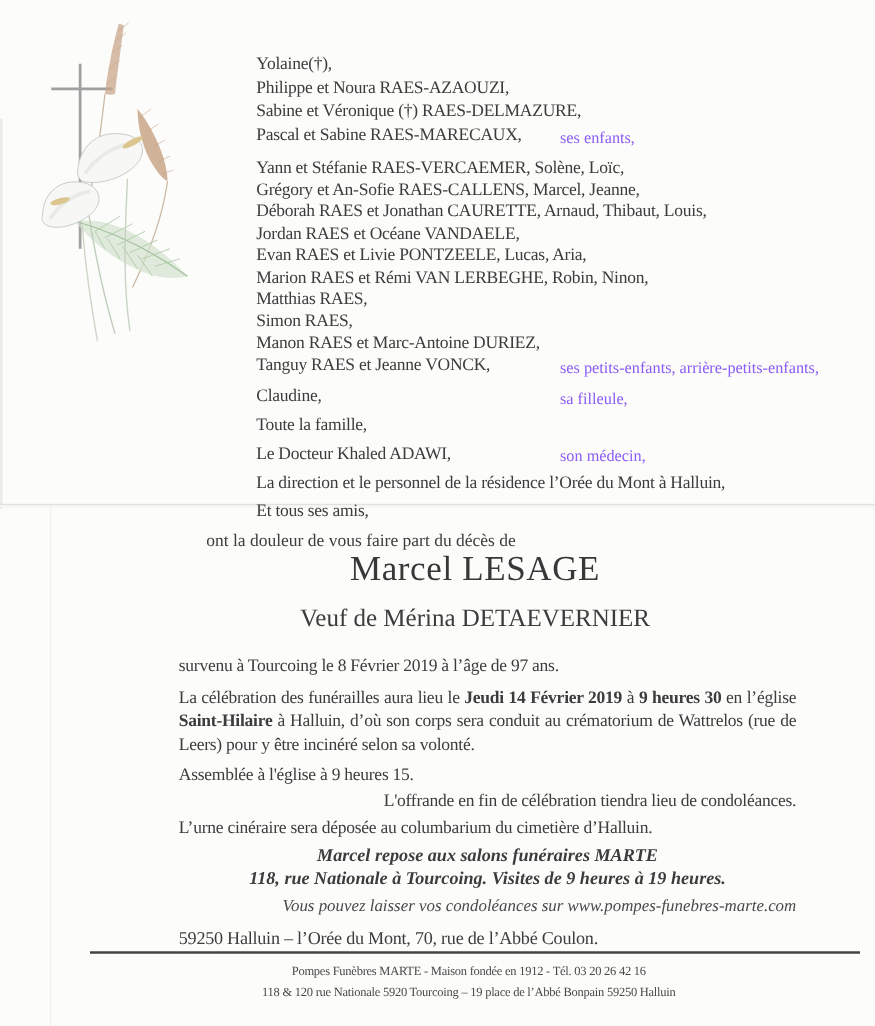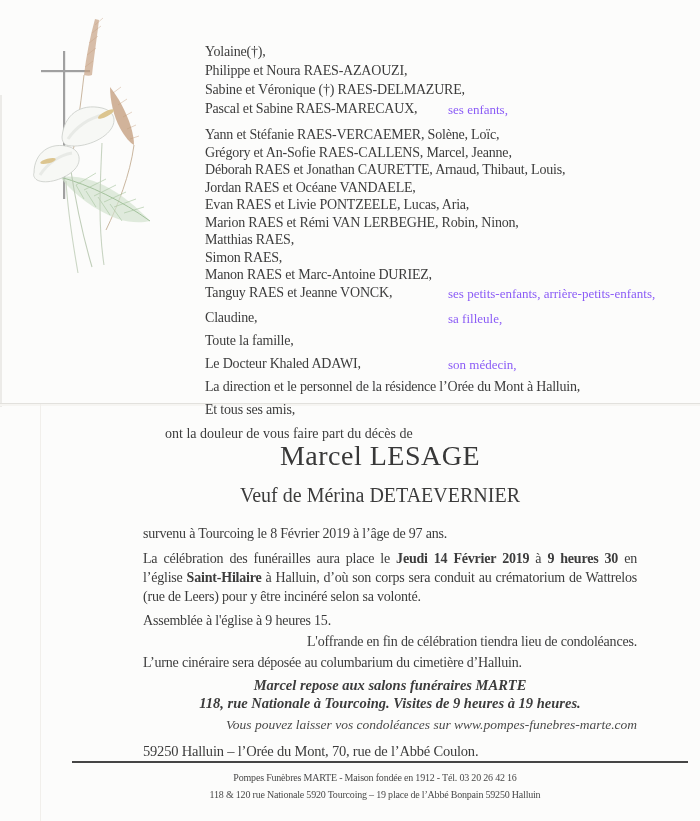--- a/index.html
+++ b/index.html
@@ -160,21 +160,21 @@
       <div class="nline"><span>Et tous ses amis,</span></div>
     </div>
   </div>
 
   <div class="intro">ont la douleur de vous faire part du décès de</div>
   <div class="center-block deceased-name">Marcel LESAGE</div>
   <div class="center-block spouse-line">Veuf de Mérina DETAEVERNIER</div>
 
   <div class="body-block">
     <p class="para">survenu à Tourcoing le 8 Février 2019 à l’âge de 97 ans.</p>
-    <p class="para p-celebration"><span>La célébration des funérailles aura place le </span><strong>Jeudi 14 Février 2019</strong><span> à </span><strong>9 heures 30</strong><span> en l’église </span><strong>Saint-Hilaire</strong><span> à Halluin, d’où son corps sera conduit au crématorium de Wattrelos (rue de Leers) pour y être incinéré selon sa volonté.</span></p>
+    <p class="para p-celebration"><span>La célébration des funérailles aura lieu le </span><strong>Jeudi 14 Février 2019</strong><span> à </span><strong>9 heures 30</strong><span> en l’église </span><strong>Saint-Hilaire</strong><span> à Halluin, d’où son corps sera conduit au crématorium de Wattrelos (rue de Leers) pour y être incinéré selon sa volonté.</span></p>
     <p class="para p-assembly">Assemblée à l'église à 9 heures 15.</p>
     <p class="para p-offering">L'offrande en fin de célébration tiendra lieu de condoléances.</p>
     <p class="para p-urn">L’urne cinéraire sera déposée au columbarium du cimetière d’Halluin.</p>
     <div class="repose">
       <div>Marcel repose aux salons funéraires MARTE</div>
       <div>118, rue Nationale à Tourcoing. Visites de 9 heures à 19 heures.</div>
     </div>
     <p class="para condolences">Vous pouvez laisser vos condoléances sur www.pompes-funebres-marte.com</p>
     <p class="para address">59250 Halluin – l’Orée du Mont, 70, rue de l’Abbé Coulon.</p>
   </div>

